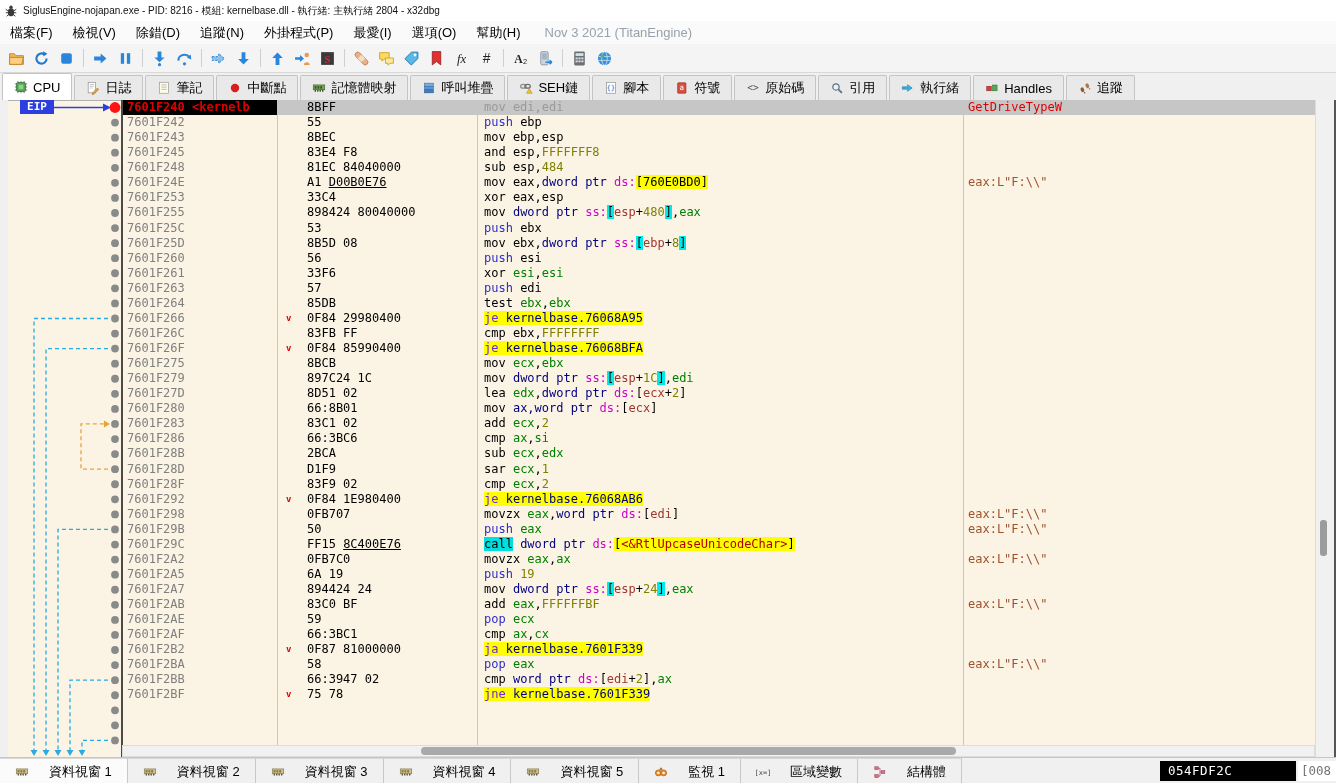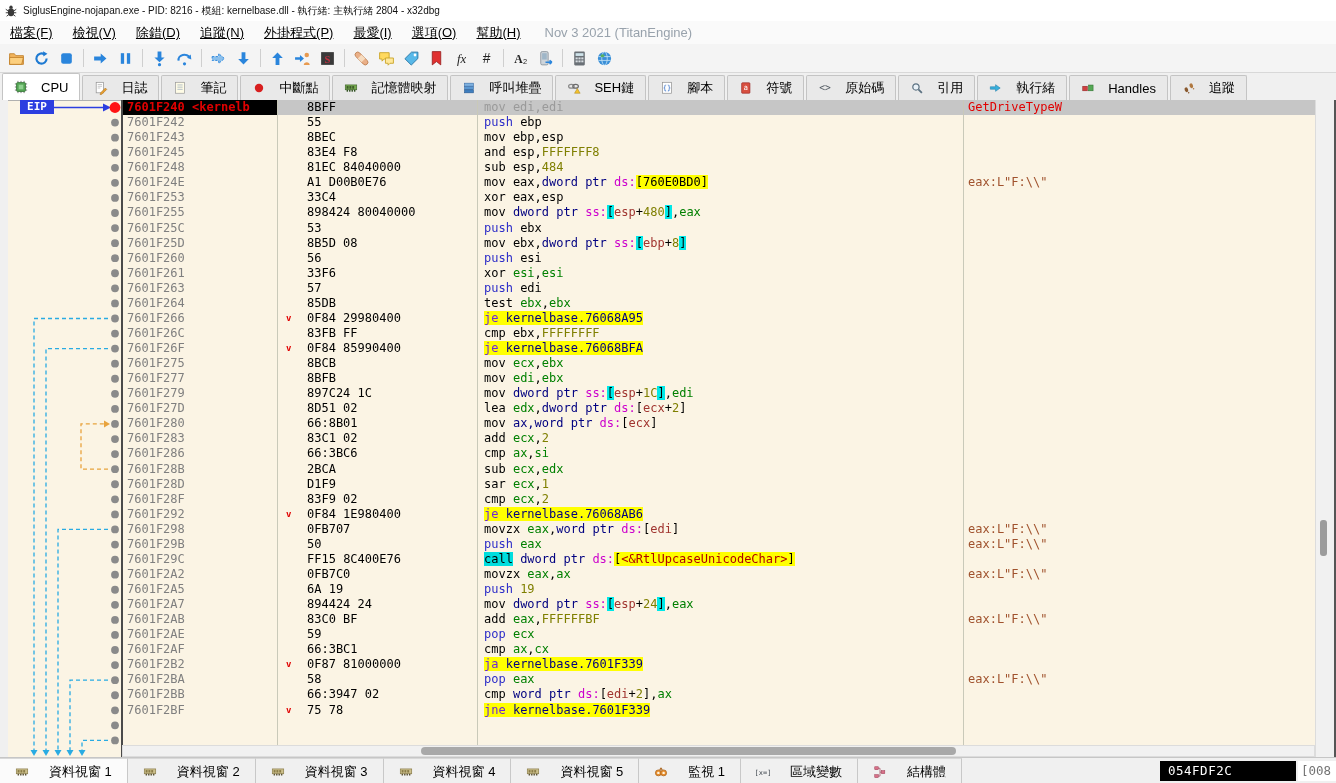--- a/index.html
+++ b/index.html
@@ -10,35 +10,35 @@
   .titlebar .ticon{margin:0 5px 0 4px;display:flex}
   .menubar{position:absolute;left:0;top:21px;width:1336px;height:23px;background:#fafafa;
            border-bottom:1px solid #e2e2e2;display:flex;align-items:center;font-size:13px;color:#000}
   .menu-item{padding:0 10px;height:100%;display:flex;align-items:center;cursor:default}
   .build-info{color:#98a2ac;margin-left:14px;font-size:13px}
   .toolbar{position:absolute;left:0;top:44px;width:1336px;height:29px;background:#f4f4f4;
            border-bottom:1px solid #d8d8d8;display:flex;align-items:center;padding-left:4px;box-sizing:border-box}
   .tbtn{width:25px;height:25px;display:flex;align-items:center;justify-content:center;border-radius:2px}
   .tsep{width:1px;height:18px;background:#cfcfcf;margin:0 4px}
   .tabbar{position:absolute;left:0;top:73px;width:1336px;height:27px;background:#f0f0f0;display:flex;align-items:flex-end}
-  .tab{height:24px;display:flex;align-items:center;gap:13px;padding:0 11px;font-size:13px;color:#000;
+  .tab{height:24px;display:flex;align-items:center;gap:5px;padding:0 11px;font-size:13px;color:#000;
        border:1px solid #c4c4c4;border-bottom:none;background:#e9e9e9;margin-left:2px;border-radius:2px 2px 0 0}
   .tab.active{background:#ffffff;height:26px;font-weight:normal}
   
   .pane{position:absolute;left:8px;top:100px;width:1307px;height:657px;background:#fbf4e4;border-top:1px solid #b0b0b0}
   .rows{position:absolute;left:122px;top:100px;width:1193px;height:645px;overflow:hidden}
   .drow{display:flex;height:15.07px;white-space:pre;font:12px/15px "DejaVu Sans Mono",monospace;color:#000}
   .drow.sel{background:#c6c6c6}
   .c-addr{width:155px;overflow:hidden;color:#7f7f7f;padding-left:5px;box-sizing:border-box;flex:none}
   .drow.sel .c-addr{background:#000;color:#e00000;font-weight:bold}
   .c-bytes{width:200px;overflow:hidden;padding-left:30px;box-sizing:border-box;flex:none;position:relative}
   .c-dis{width:486px;overflow:hidden;padding-left:7px;box-sizing:border-box;flex:none}
   .c-com{width:352px;overflow:hidden;padding-left:5px;box-sizing:border-box;flex:none}
   .jm{position:absolute;left:9px;top:0;color:#e00000;font:bold 9px/15px "DejaVu Sans Mono",monospace}
-  .ub{}
+  .ub{text-decoration:underline}
   .tk-k{color:#000}.tk-p{color:#2d2dc8}.tk-r{color:#008000}.tk-n{color:#7f7f00}
   .tk-s{color:#000080}.tk-g{color:#cc00cc}.tk-b{color:#a0342f}
   .tk-y{background:#ffff00;color:#000}.tk-cB{background:#00e8e8;color:#000}
   .tk-j{background:#ffff00;color:#6d28d9}.tk-jt{background:#ffff00;color:#000080}
   .tk-c{background:#00dede;color:#000}.tk-ct{background:#ffff00;color:#b00000}
   .tk-d{color:#9a9a9a}
   .cm-red{color:#e00000}.cm-sn{color:#a0522d}
   .vsep{position:absolute;top:100px;width:1px;height:645px;background:#c9c9b9}
   .gutterline{position:absolute;left:121px;top:100px;width:2px;height:657px;background:#4a4a4a}
   .eipbox{position:absolute;left:20px;top:100px;width:34px;height:14px;background:#2c3ee0;color:#fff;
@@ -68,21 +68,21 @@
     <svg width="14" height="14" viewBox="0 0 16 16">
         <ellipse cx="8" cy="9.5" rx="3.6" ry="4.6" fill="#3a3a3a"></ellipse>
         <circle cx="8" cy="3.6" r="1.9" fill="#3a3a3a"></circle>
         <path d="M2 6l3 2M2 10h3M3 14l2.5-2M14 6l-3 2M14 10h-3M13 14l-2.5-2" stroke="#3a3a3a" stroke-width="1.1" fill="none"></path>
       </svg>
   </span>
   <span>SiglusEngine-nojapan.exe - PID: 8216 - 模組: kernelbase.dll - 執行緒: 主執行緒 2804 - x32dbg</span>
 </div>
 
 <div class="menubar">
-  <span id="menu-items" style="display: flex; height: 100%; text-decoration: underline;">
+  <span id="menu-items" style="display: flex; height: 100%;">
       <div class="menu-item">檔案(F)</div>
       <div class="menu-item">檢視(V)</div>
       <div class="menu-item">除錯(D)</div>
       <div class="menu-item">追蹤(N)</div>
       <div class="menu-item">外掛程式(P)</div>
       <div class="menu-item">最愛(I)</div>
       <div class="menu-item">選項(O)</div>
       <div class="menu-item">幫助(H)</div>
     </span>
   <span class="build-info">Nov 3 2021 (TitanEngine)</span>
@@ -498,21 +498,20 @@
     <div class="drow"><div class="c-addr">7601F25C</div><div class="c-bytes"><span>53</span></div><div class="c-dis"><span class="tk-p">push </span><span class="tk-k">ebx</span></div><div class="c-com"></div></div>
     <div class="drow"><div class="c-addr">7601F25D</div><div class="c-bytes"><span>8B5D 08</span></div><div class="c-dis"><span class="tk-k">mov ebx,</span><span class="tk-s">dword ptr </span><span class="tk-g">ss:</span><span class="tk-cB">[</span><span class="tk-b">ebp</span><span class="tk-k">+</span><span class="tk-n">8</span><span class="tk-cB">]</span></div><div class="c-com"></div></div>
     <div class="drow"><div class="c-addr">7601F260</div><div class="c-bytes"><span>56</span></div><div class="c-dis"><span class="tk-p">push </span><span class="tk-k">esi</span></div><div class="c-com"></div></div>
     <div class="drow"><div class="c-addr">7601F261</div><div class="c-bytes"><span>33F6</span></div><div class="c-dis"><span class="tk-k">xor </span><span class="tk-r">esi</span><span class="tk-k">,</span><span class="tk-r">esi</span></div><div class="c-com"></div></div>
     <div class="drow"><div class="c-addr">7601F263</div><div class="c-bytes"><span>57</span></div><div class="c-dis"><span class="tk-p">push </span><span class="tk-k">edi</span></div><div class="c-com"></div></div>
     <div class="drow"><div class="c-addr">7601F264</div><div class="c-bytes"><span>85DB</span></div><div class="c-dis"><span class="tk-k">test </span><span class="tk-r">ebx</span><span class="tk-k">,</span><span class="tk-r">ebx</span></div><div class="c-com"></div></div>
     <div class="drow"><div class="c-addr">7601F266</div><div class="c-bytes"><span class="jm">v</span><span>0F84 29980400</span></div><div class="c-dis"><span class="tk-j">je</span><span class="tk-jt"> kernelbase.76068A95</span></div><div class="c-com"></div></div>
     <div class="drow"><div class="c-addr">7601F26C</div><div class="c-bytes"><span>83FB FF</span></div><div class="c-dis"><span class="tk-k">cmp ebx,</span><span class="tk-n">FFFFFFFF</span></div><div class="c-com"></div></div>
     <div class="drow"><div class="c-addr">7601F26F</div><div class="c-bytes"><span class="jm">v</span><span>0F84 85990400</span></div><div class="c-dis"><span class="tk-j">je</span><span class="tk-jt"> kernelbase.76068BFA</span></div><div class="c-com"></div></div>
     <div class="drow"><div class="c-addr">7601F275</div><div class="c-bytes"><span>8BCB</span></div><div class="c-dis"><span class="tk-k">mov </span><span class="tk-r">ecx</span><span class="tk-k">,</span><span class="tk-r">ebx</span></div><div class="c-com"></div></div>
-    <div class="drow"><div class="c-addr">7601F277</div><div class="c-bytes"><span>8BFB</span></div><div class="c-dis"><span class="tk-k">mov </span><span class="tk-r">edi</span><span class="tk-k">,</span><span class="tk-r">ebx</span></div><div class="c-com"></div></div>
     <div class="drow"><div class="c-addr">7601F279</div><div class="c-bytes"><span>897C24 1C</span></div><div class="c-dis"><span class="tk-k">mov </span><span class="tk-s">dword ptr </span><span class="tk-g">ss:</span><span class="tk-cB">[</span><span class="tk-b">esp</span><span class="tk-k">+</span><span class="tk-n">1C</span><span class="tk-cB">]</span><span class="tk-k">,</span><span class="tk-r">edi</span></div><div class="c-com"></div></div>
     <div class="drow"><div class="c-addr">7601F27D</div><div class="c-bytes"><span>8D51 02</span></div><div class="c-dis"><span class="tk-k">lea </span><span class="tk-r">edx</span><span class="tk-k">,</span><span class="tk-s">dword ptr </span><span class="tk-g">ds:</span><span class="tk-k">[</span><span class="tk-b">ecx</span><span class="tk-k">+</span><span class="tk-n">2</span><span class="tk-k">]</span></div><div class="c-com"></div></div>
     <div class="drow"><div class="c-addr">7601F280</div><div class="c-bytes"><span>66:8B01</span></div><div class="c-dis"><span class="tk-k">mov </span><span class="tk-s">ax,word ptr </span><span class="tk-g">ds:</span><span class="tk-k">[</span><span class="tk-b">ecx</span><span class="tk-k">]</span></div><div class="c-com"></div></div>
     <div class="drow"><div class="c-addr">7601F283</div><div class="c-bytes"><span>83C1 02</span></div><div class="c-dis"><span class="tk-k">add </span><span class="tk-r">ecx</span><span class="tk-k">,</span><span class="tk-n">2</span></div><div class="c-com"></div></div>
     <div class="drow"><div class="c-addr">7601F286</div><div class="c-bytes"><span>66:3BC6</span></div><div class="c-dis"><span class="tk-k">cmp </span><span class="tk-r">ax</span><span class="tk-k">,</span><span class="tk-r">si</span></div><div class="c-com"></div></div>
     <div class="drow"><div class="c-addr">7601F28B</div><div class="c-bytes"><span>2BCA</span></div><div class="c-dis"><span class="tk-k">sub </span><span class="tk-r">ecx</span><span class="tk-k">,</span><span class="tk-r">edx</span></div><div class="c-com"></div></div>
     <div class="drow"><div class="c-addr">7601F28D</div><div class="c-bytes"><span>D1F9</span></div><div class="c-dis"><span class="tk-k">sar </span><span class="tk-r">ecx</span><span class="tk-k">,</span><span class="tk-n">1</span></div><div class="c-com"></div></div>
     <div class="drow"><div class="c-addr">7601F28F</div><div class="c-bytes"><span>83F9 02</span></div><div class="c-dis"><span class="tk-k">cmp </span><span class="tk-r">ecx</span><span class="tk-k">,</span><span class="tk-n">2</span></div><div class="c-com"></div></div>
     <div class="drow"><div class="c-addr">7601F292</div><div class="c-bytes"><span class="jm">v</span><span>0F84 1E980400</span></div><div class="c-dis"><span class="tk-j">je</span><span class="tk-jt"> kernelbase.76068AB6</span></div><div class="c-com"></div></div>
     <div class="drow"><div class="c-addr">7601F298</div><div class="c-bytes"><span>0FB707</span></div><div class="c-dis"><span class="tk-k">movzx </span><span class="tk-r">eax</span><span class="tk-k">,</span><span class="tk-s">word ptr </span><span class="tk-g">ds:</span><span class="tk-k">[</span><span class="tk-b">edi</span><span class="tk-k">]</span></div><div class="c-com cm-sn">eax:L"F:\\"</div></div>

